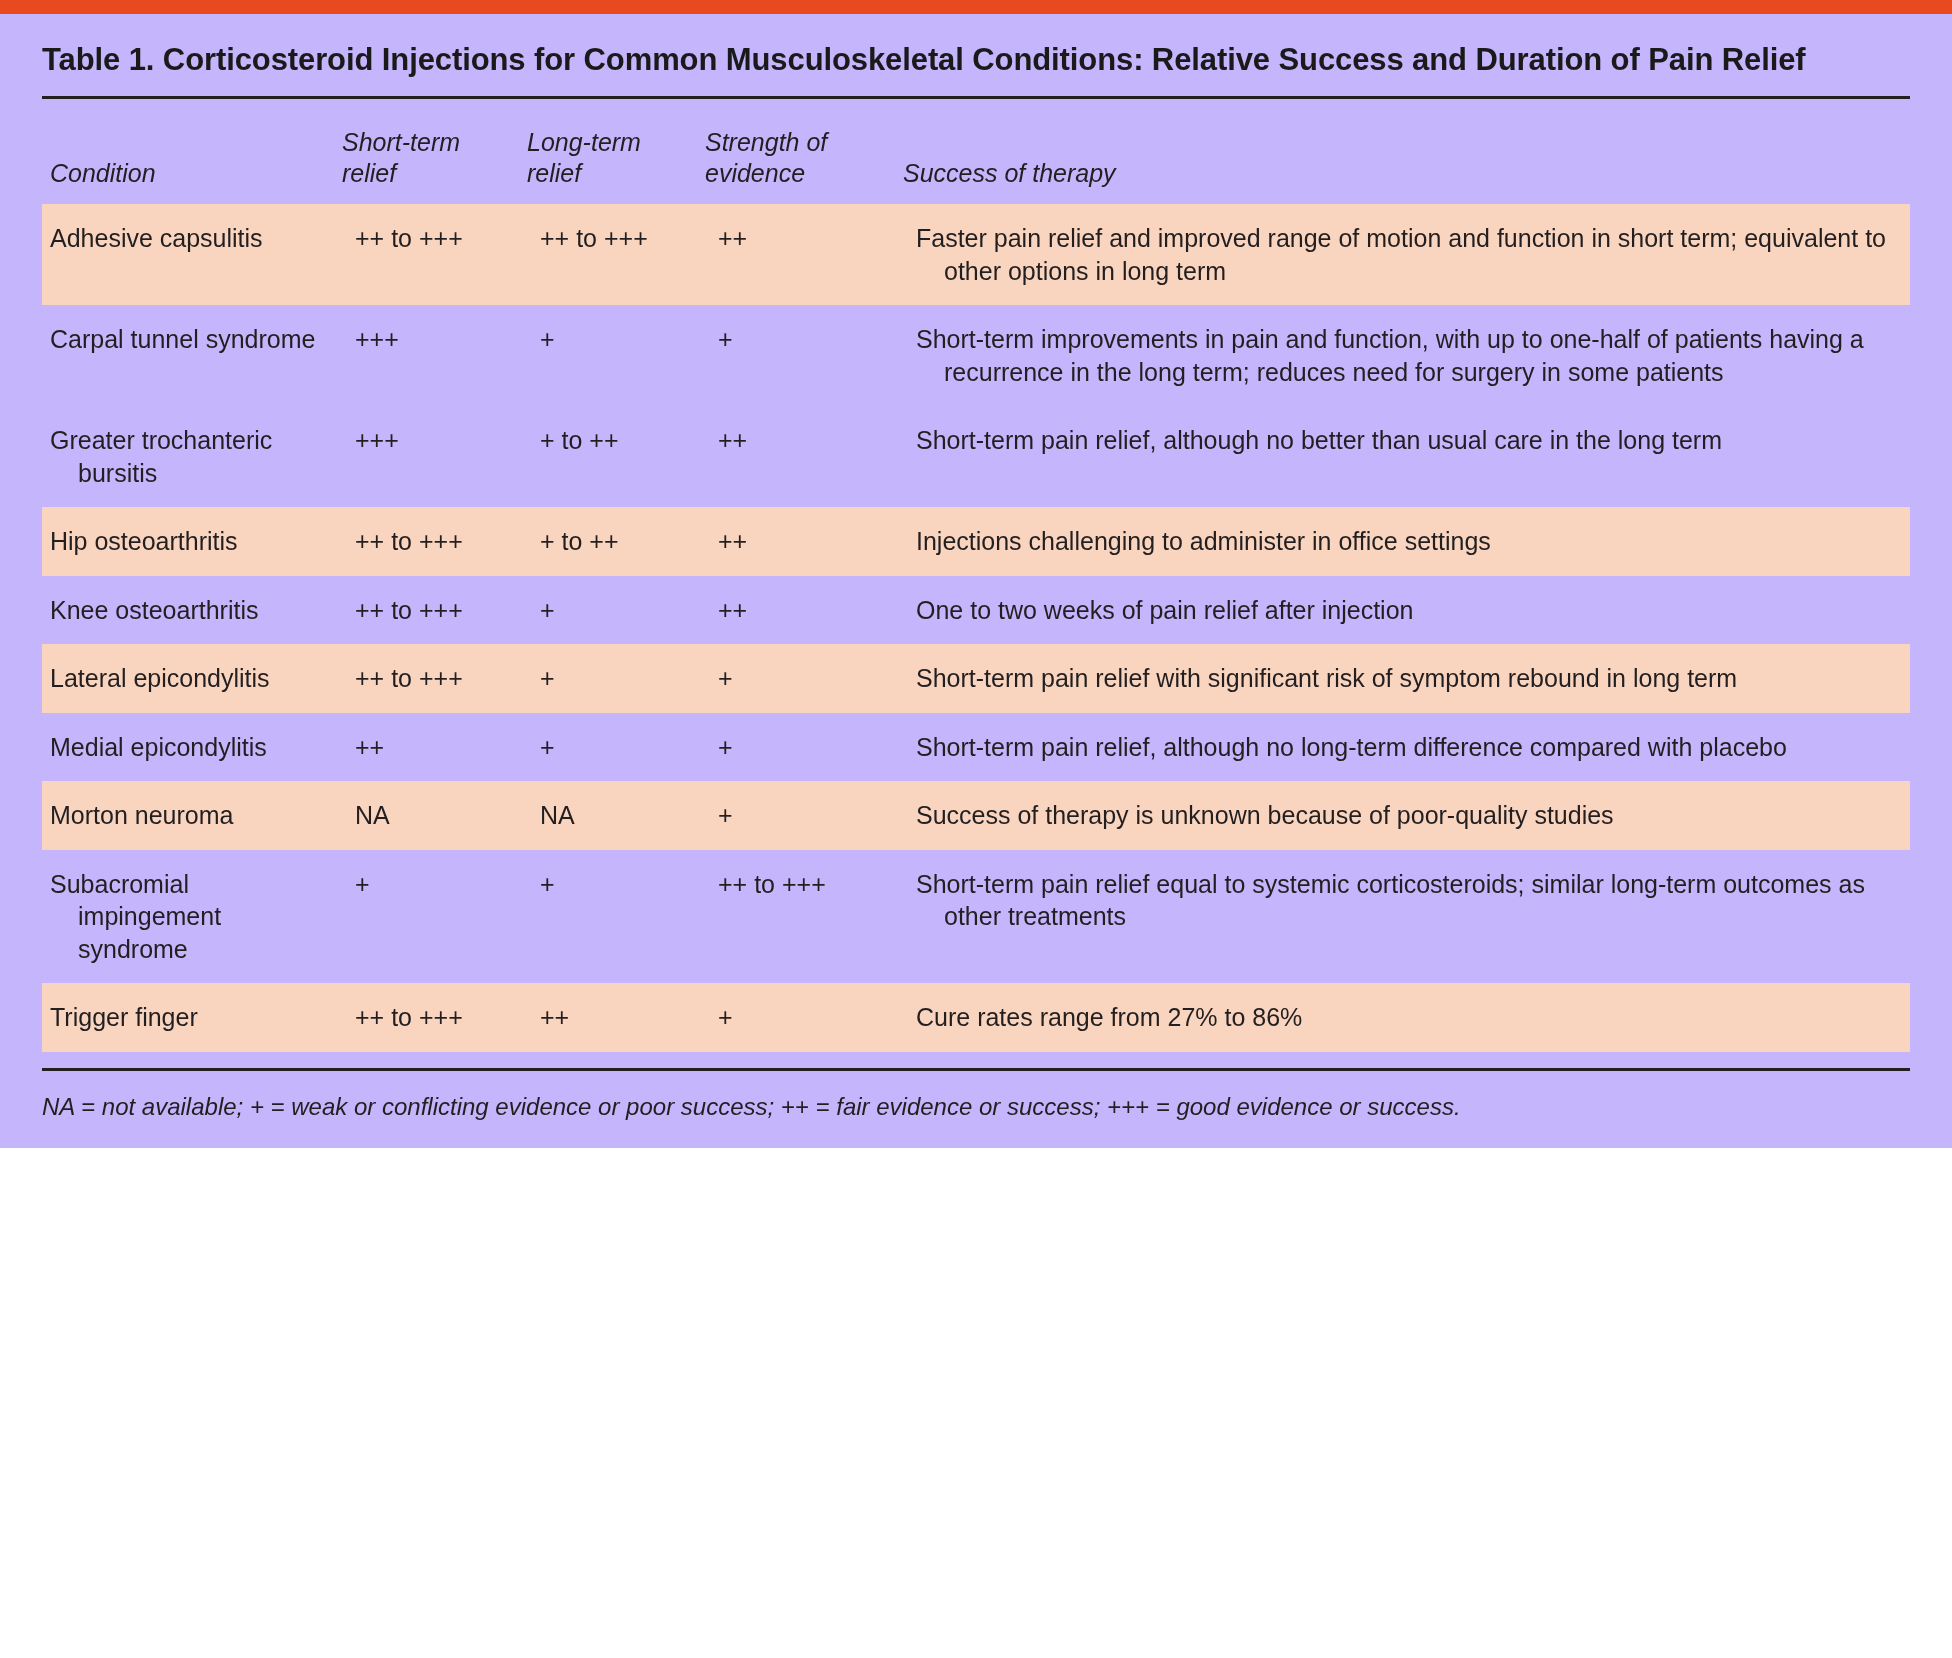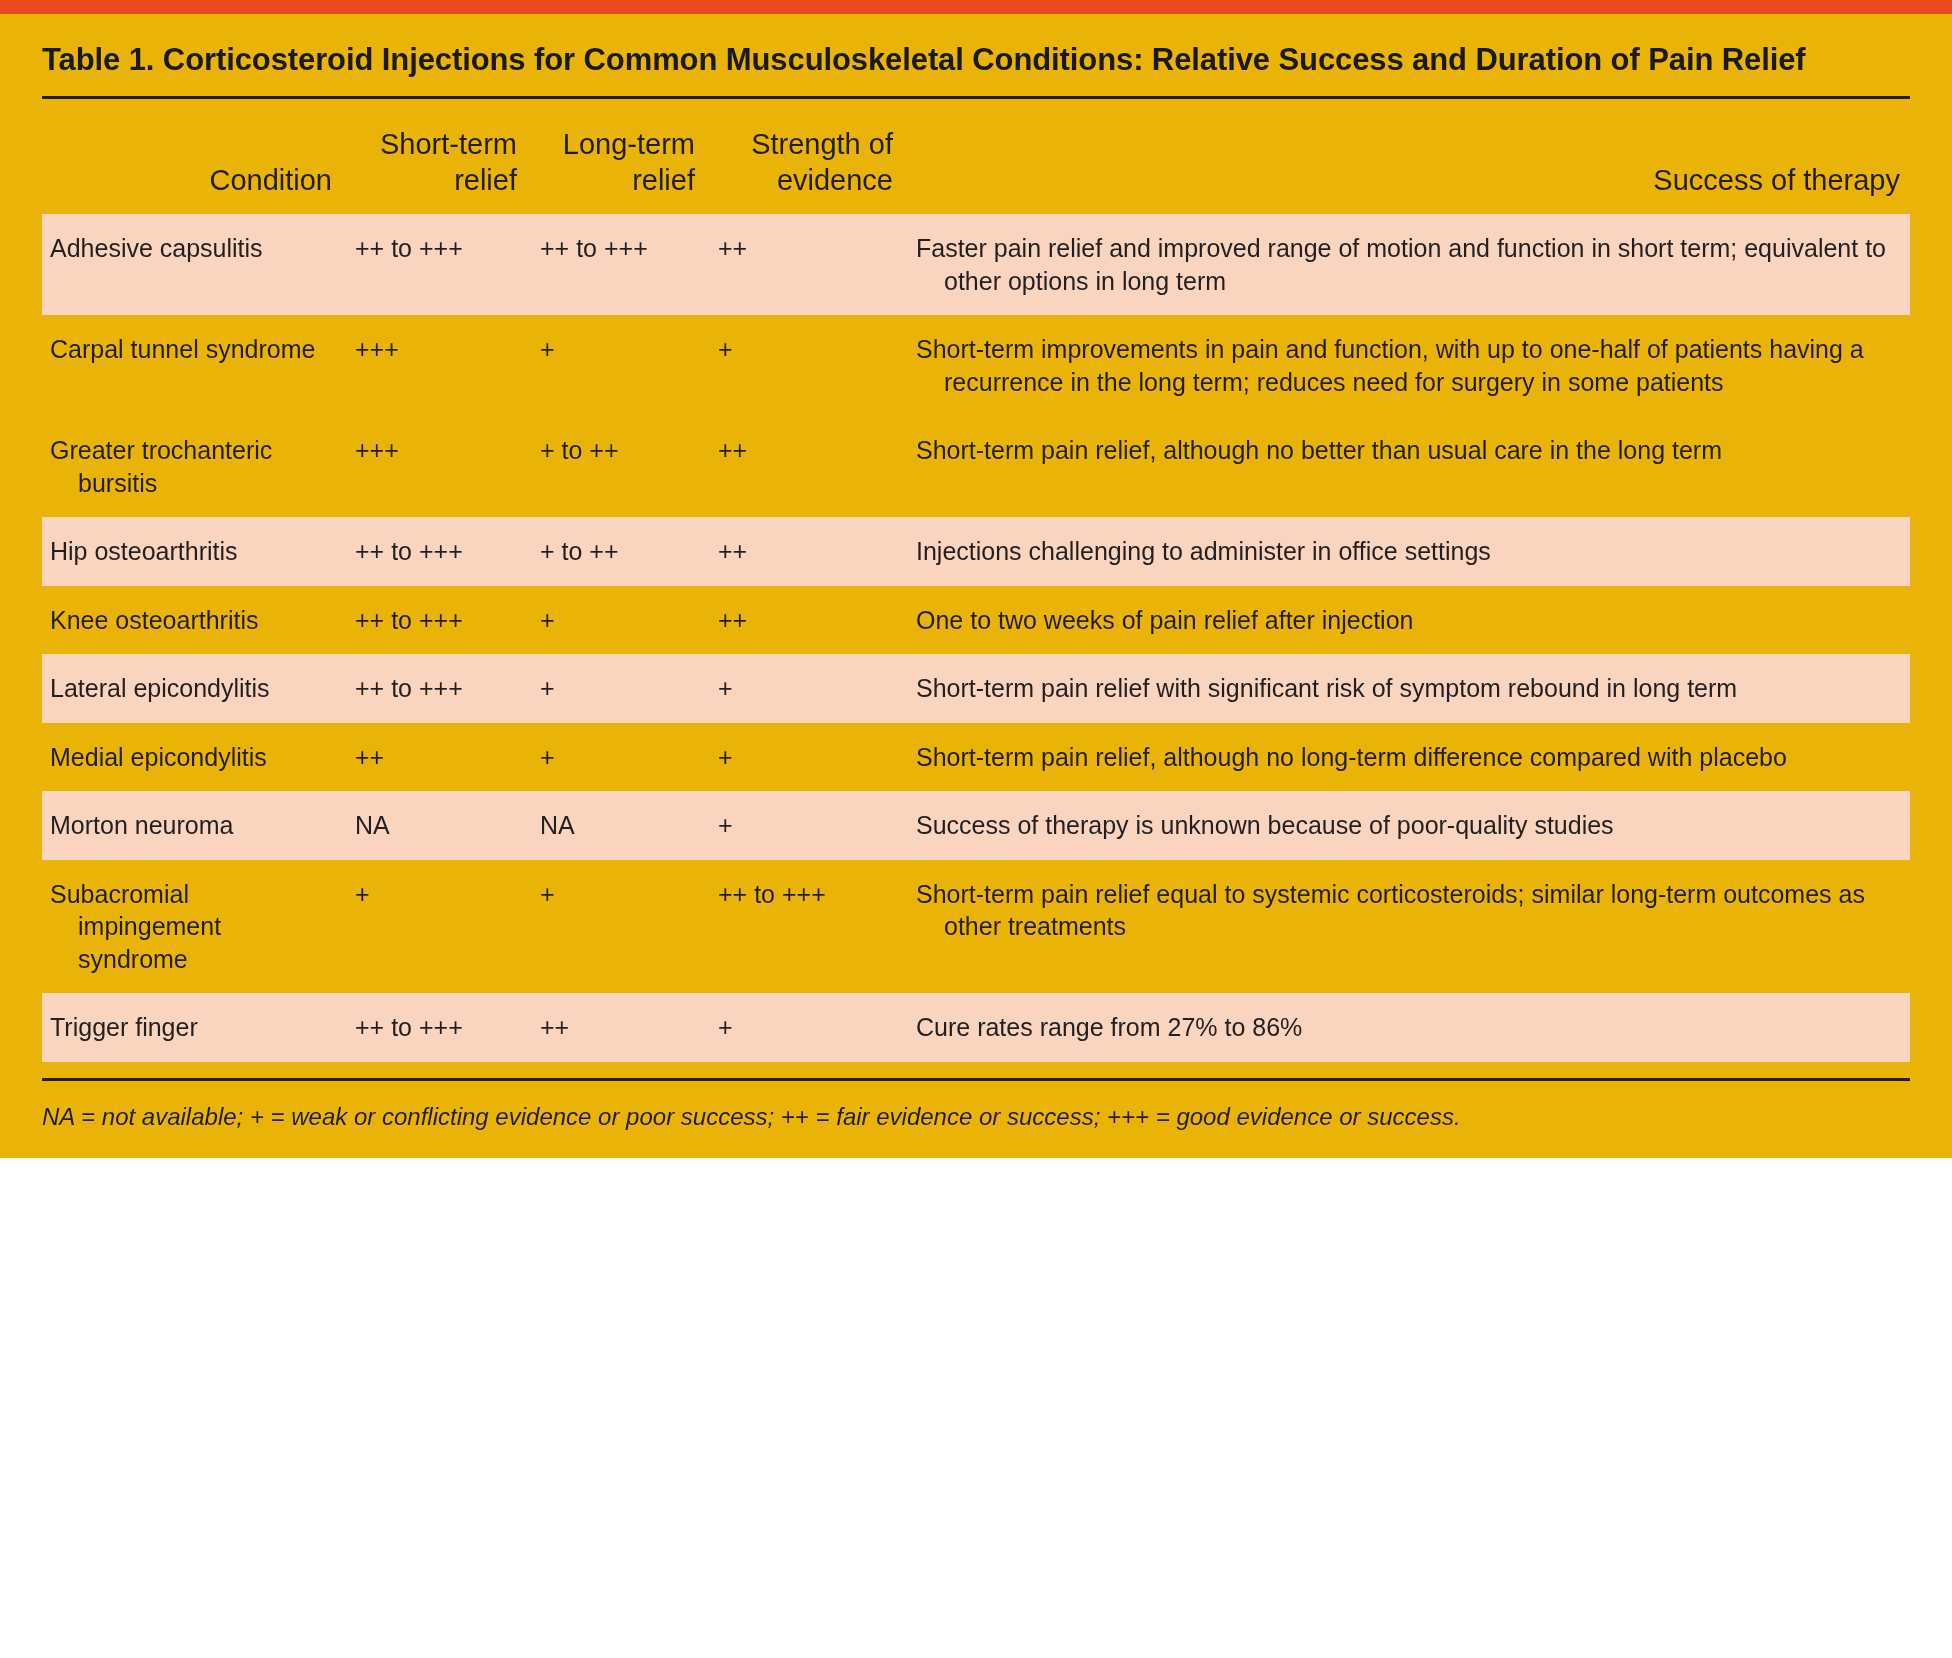--- a/index.html
+++ b/index.html
@@ -7,21 +7,21 @@
     padding: 0;
   }
   body {
     width: 1952px;
     background: #ffffff;
     font-family: "Liberation Sans", sans-serif;
   }
   .table-card {
     width: 1952px;
     box-sizing: border-box;
-    background: #eab308;
+    background: #c4b5fd;
     border-top: 14px solid #e8491f;
     padding: 0;
   }
   .table-title {
     font-size: 31px;
     font-weight: bold;
     color: #1a1a1a;
     line-height: 1.30;
     padding: 26px 56px 16px 42px;
     letter-spacing: -0.1px;
@@ -36,24 +36,25 @@
     background: #231f20;
     margin: 16px 42px 0 42px;
   }
   table {
     width: 1868px;
     margin: 0 42px;
     border-collapse: collapse;
     table-layout: fixed;
   }
   thead th {
+    font-style: italic;
     font-weight: normal;
-    font-size: 29px;
+    font-size: 25px;
     color: #231f20;
-    text-align: right;
+    text-align: left;
     vertical-align: bottom;
     padding: 28px 10px 16px 0;
     line-height: 1.22;
   }
   tbody td {
     font-size: 25px;
     color: #231f20;
     vertical-align: top;
     padding: 18px 10px 18px 13px;
     line-height: 1.30;

